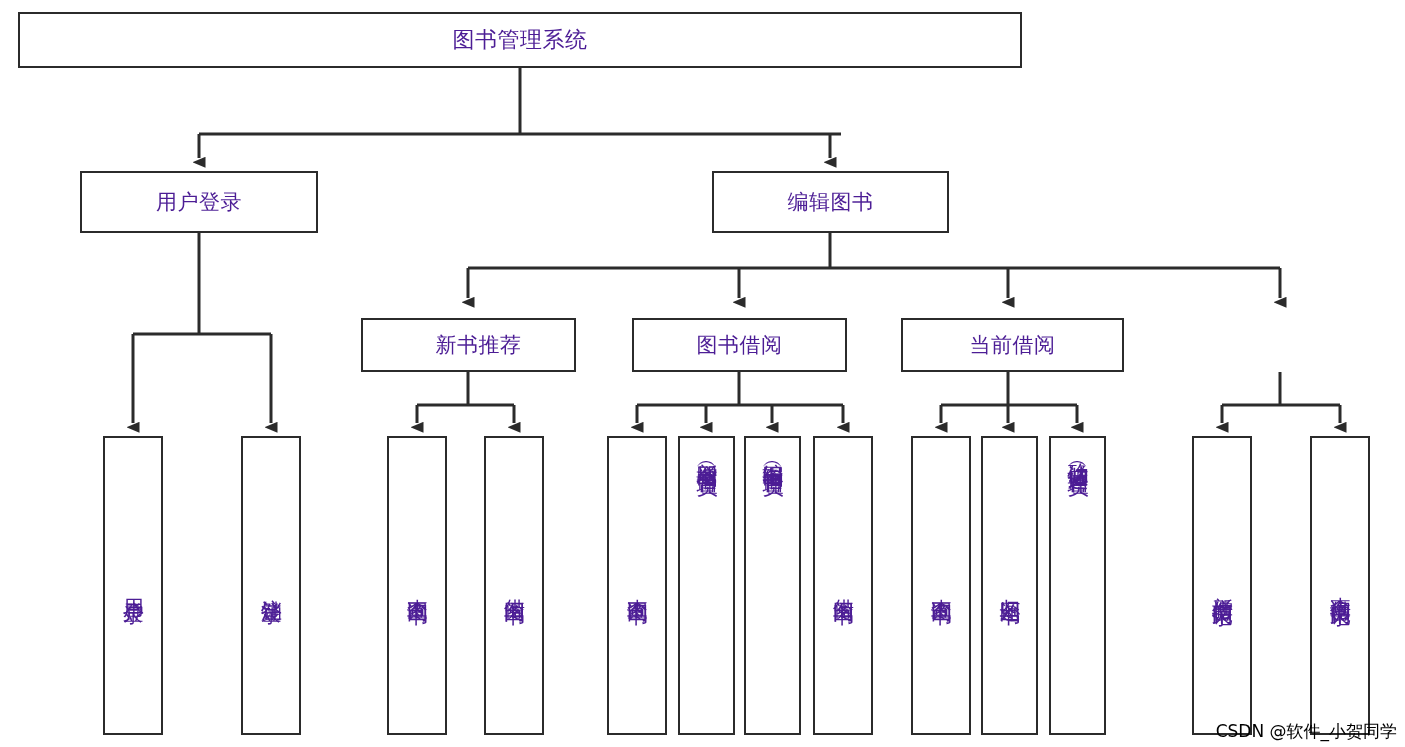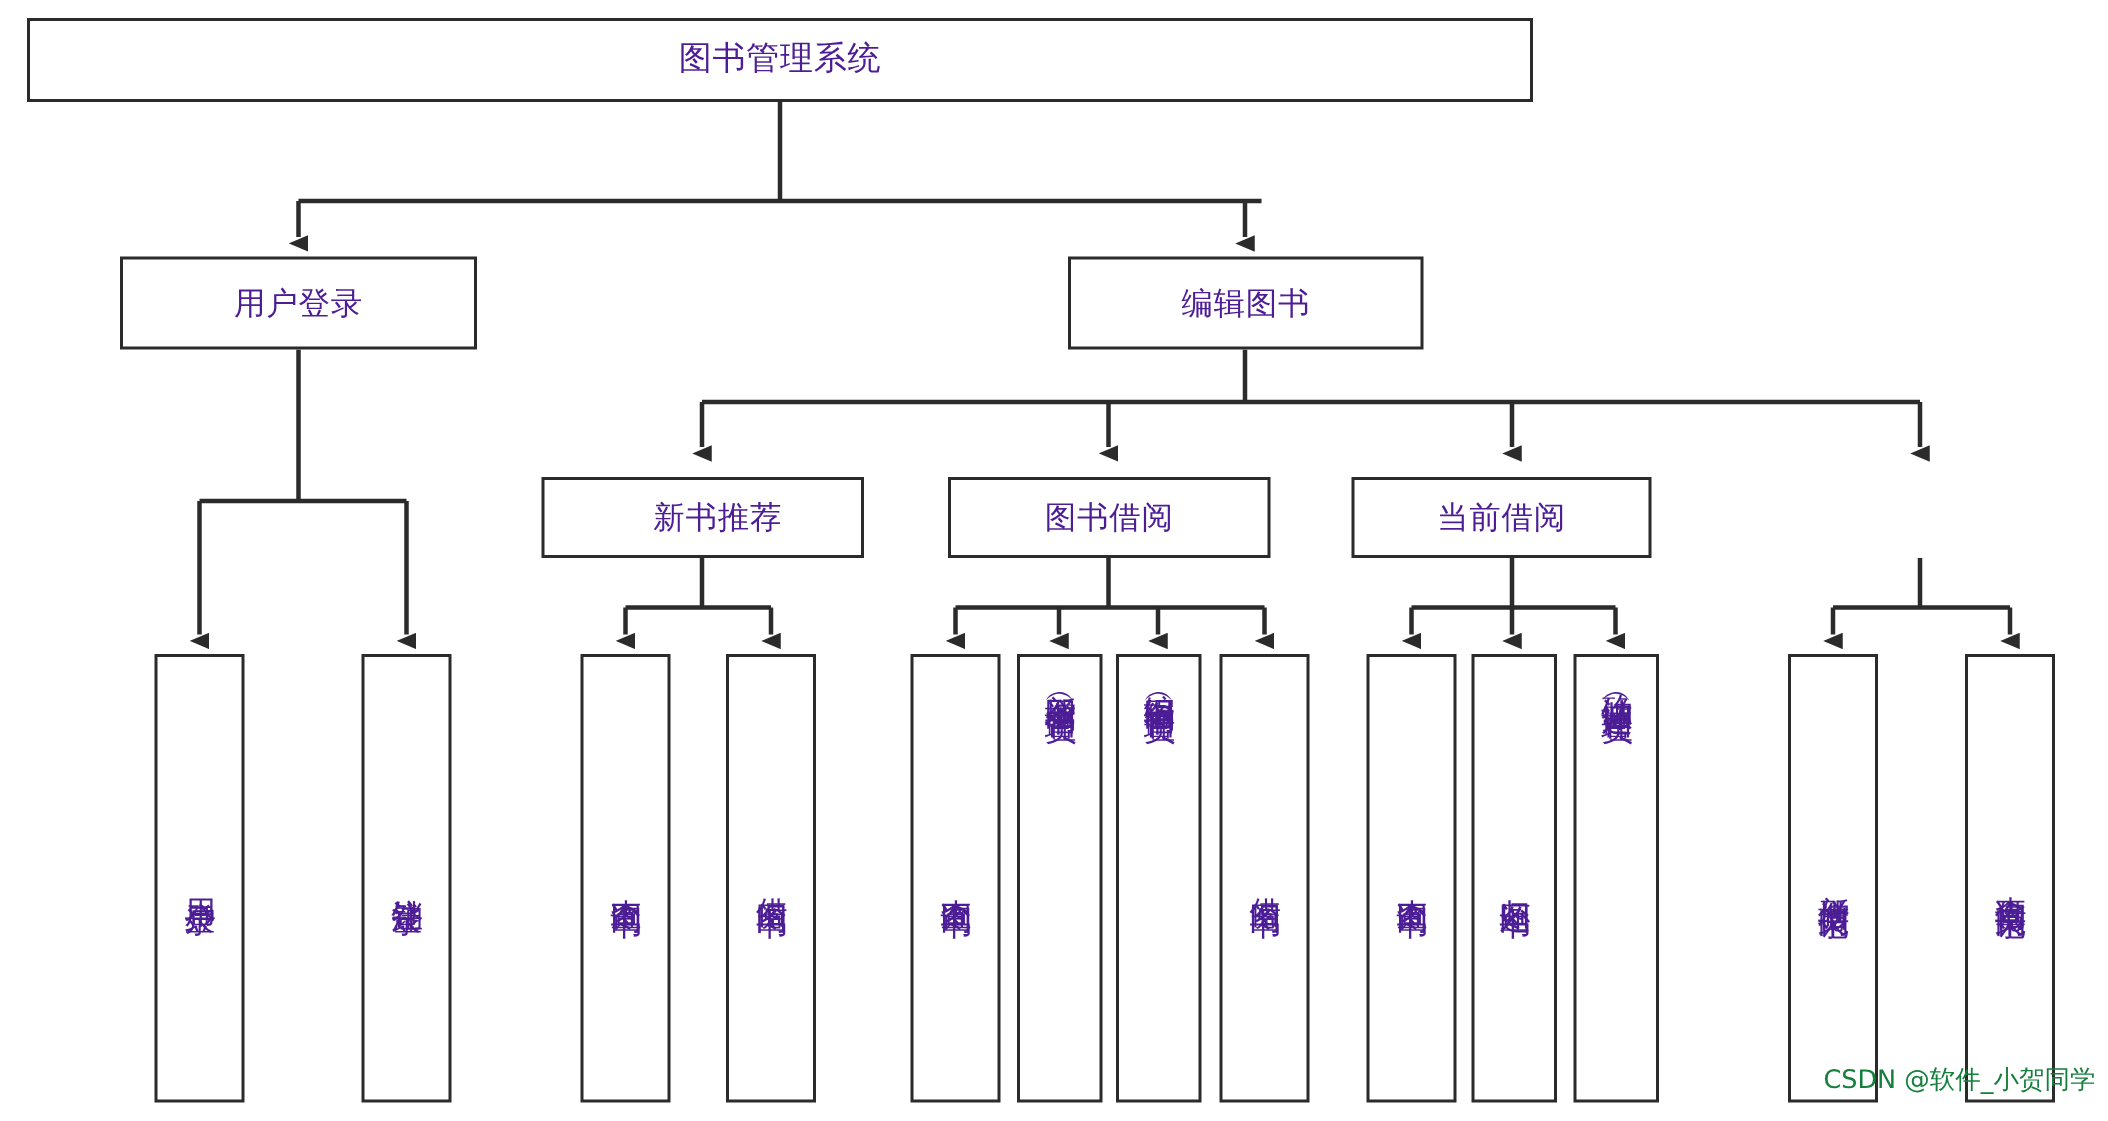--- a/index.html
+++ b/index.html
@@ -60,23 +60,23 @@
     letter-spacing: 2px;
     line-height: 1;
   }
   .node.vertical.centered {
     align-items: center;
     padding-top: 0;
   }
   .watermark {
     position: absolute;
     right: 8px;
-    bottom: 16px;
+    bottom: 4px;
     font-size: 17px;
-    color: #15803d;
+    color: #000000;
     z-index: 3;
     white-space: pre;
   }
 </style>
 </head>
 <body>
 
 <div id="diagram-root">
 
   <svg class="edges" viewBox="0 0 1405 747">
@@ -139,21 +139,21 @@
   <div class="node horizontal" style="left:712px; top:171px; width:237px; height:62px;">
     <span class="label">编辑图书</span>
   </div>
 
   <div class="node horizontal" style="left:361px; top:318px; width:215px; height:54px;padding-left:20px;">
     <span class="label">新书推荐</span>
   </div>
   <div class="node horizontal" style="left:632px; top:318px; width:215px; height:54px;">
     <span class="label">图书借阅</span>
   </div>
-  <div class="node horizontal" style="left:901px; top:318px; width:200px; height:54px;">
+  <div class="node horizontal" style="left:901px; top:318px; width:223px; height:54px;">
     <span class="label">当前借阅</span>
   </div>
 
   <div class="node vertical centered" style="left:103px; top:436px; width:60px; height:299px;">
     <span class="label">用户登录</span>
   </div>
   <div class="node vertical centered" style="left:241px; top:436px; width:60px; height:299px;">
     <span class="label">注销登录</span>
   </div>
 

